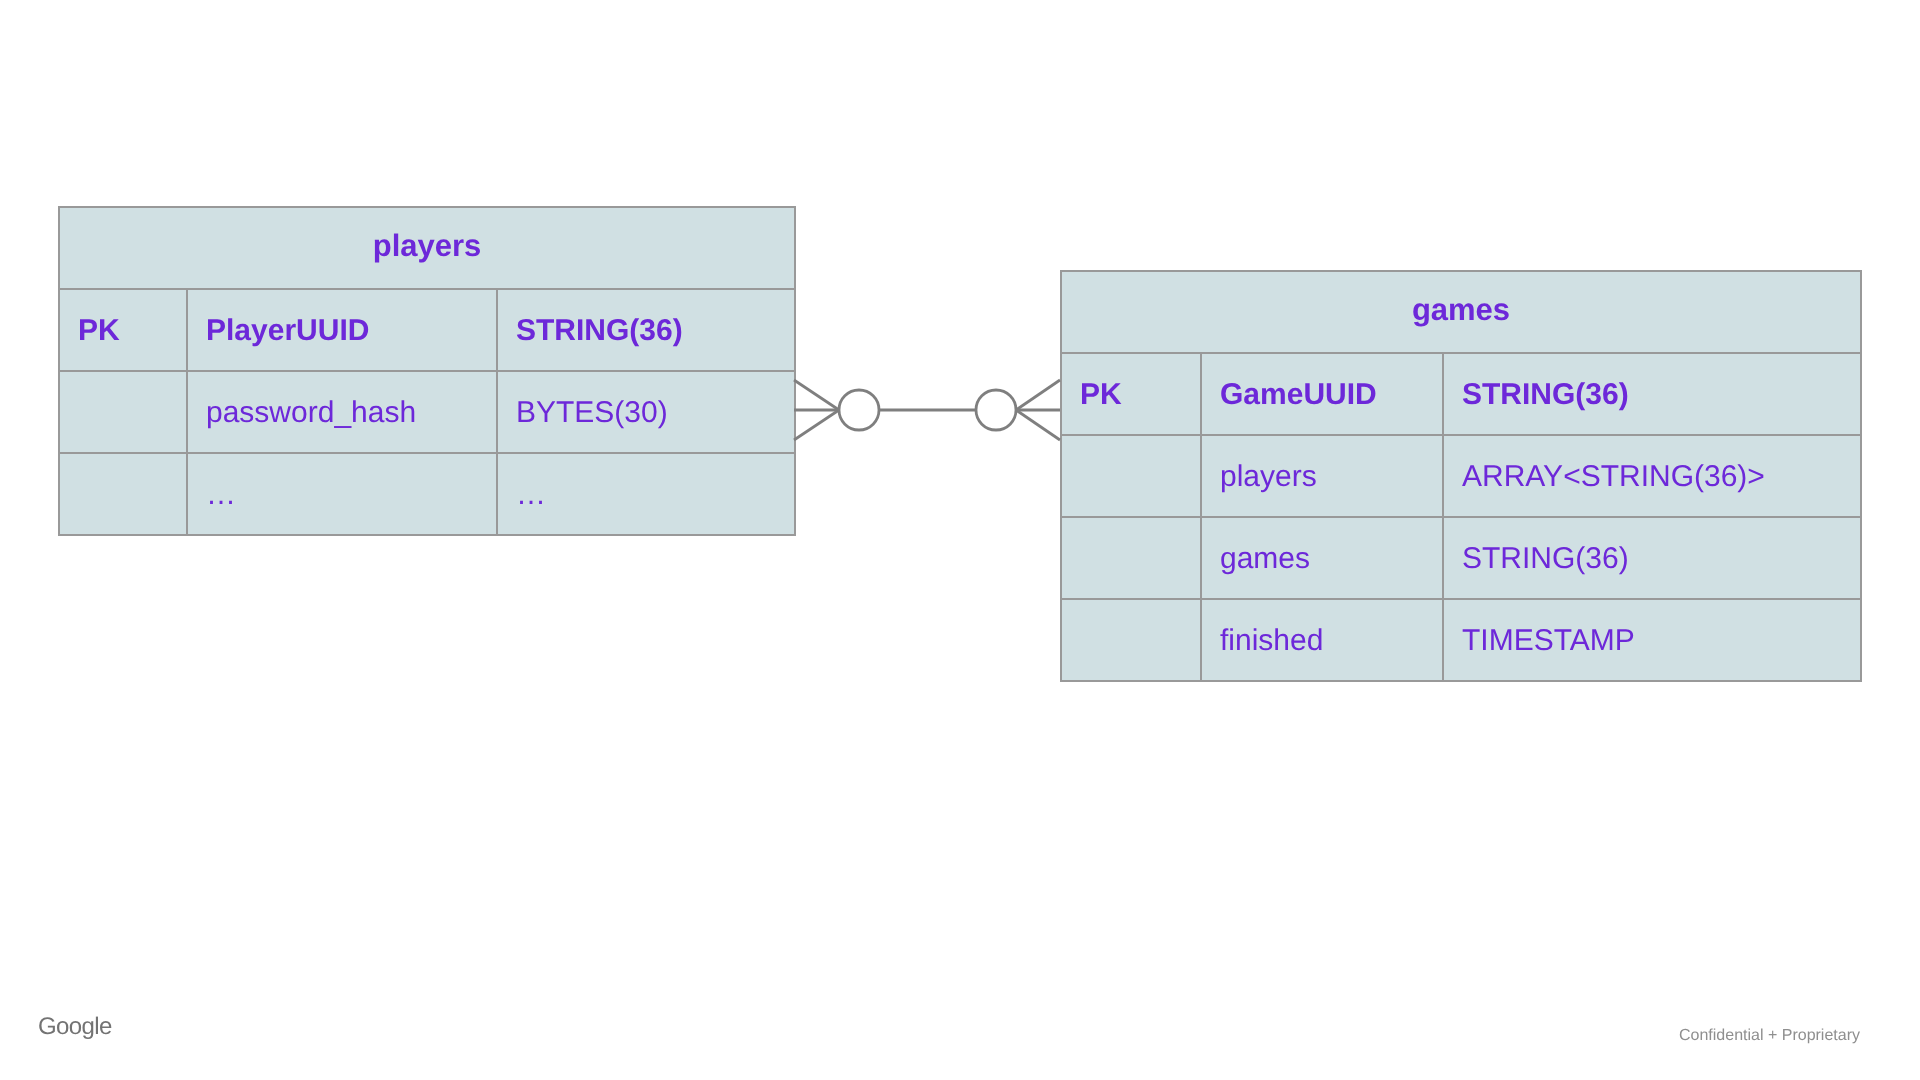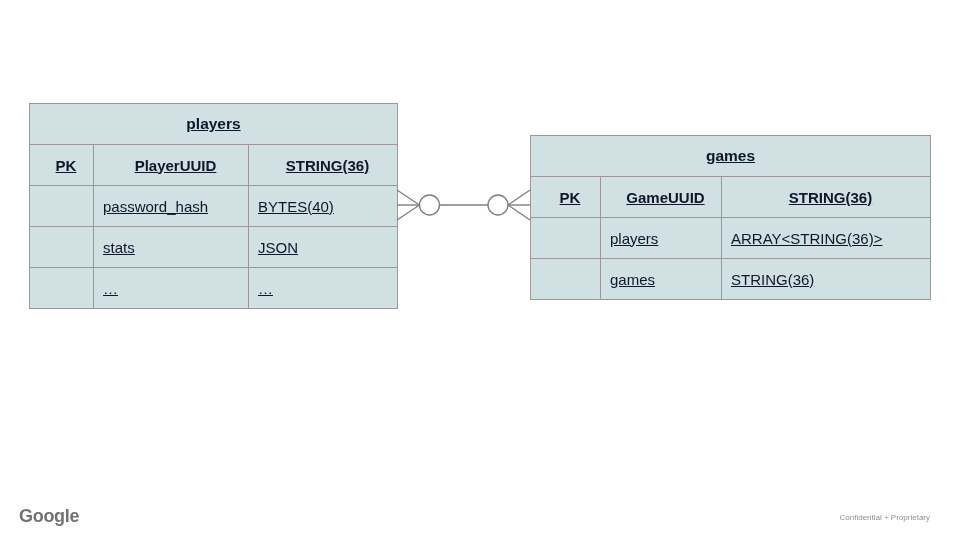--- a/index.html
+++ b/index.html
@@ -10,52 +10,51 @@
     background: #ffffff;
     overflow: hidden;
     font-family: "Liberation Sans", sans-serif;
     color: #000000;
   }
   table.etable {
     position: absolute;
     border-collapse: collapse;
     table-layout: fixed;
     font-size: 15px;
-    color: #0f172a;
-    text-decoration: underline;
+    color: #6d28d9;
   }
   table.etable td {
     border: 1px solid #999999;
     background: #d0e0e3;
     height: 41px;
     padding: 0 0 0 9px;
     vertical-align: middle;
     white-space: nowrap;
     overflow: hidden;
   }
   table.etable td.hdr {
     text-align: center;
     font-weight: bold;
     font-size: 15.5px;
     padding: 0;
   }
-  table.etable td.b { font-weight: bold; text-align: center; }
+  table.etable td.b { font-weight: bold; }
   .players-pos { left: 29px; top: 103px; width: 368px; }
   .games-pos   { left: 530px; top: 135px; width: 400px; }
   svg.connector {
     position: absolute;
     left: 0; top: 0;
     width: 960px; height: 540px;
     pointer-events: none;
   }
   .footer-logo {
     position: absolute;
     left: 19px; top: 506px;
-    font-size: 18px;
-    font-weight: 700;
+    font-size: 12px;
+    font-weight: 400;
     letter-spacing: -0.3px;
     color: #737373;
   }
   .footer-note {
     position: absolute;
     right: 30px; top: 513px;
     font-size: 8px;
     color: #8f8f8f;
   }
 </style>
@@ -75,26 +74,21 @@
       <td class="hdr" colspan="3">players</td>
     </tr>
     <tr>
       <td class="b">PK</td>
       <td class="b">PlayerUUID</td>
       <td class="b">STRING(36)</td>
     </tr>
     <tr>
       <td></td>
       <td>password_hash</td>
-      <td>BYTES(40)</td>
-    </tr>
-    <tr>
-      <td></td>
-      <td>stats</td>
-      <td>JSON</td>
+      <td>BYTES(30)</td>
     </tr>
     <tr>
       <td></td>
       <td>…</td>
       <td>…</td>
     </tr>
   </tbody>
     </table>
 
   <table class="etable games-pos">
@@ -115,20 +109,25 @@
     <tr>
       <td></td>
       <td>players</td>
       <td>ARRAY&lt;STRING(36)&gt;</td>
     </tr>
     <tr>
       <td></td>
       <td>games</td>
       <td>STRING(36)</td>
     </tr>
+    <tr>
+      <td></td>
+      <td>finished</td>
+      <td>TIMESTAMP</td>
+    </tr>
   </tbody>
     </table>
 
   <svg class="connector" viewBox="0 0 960 540" fill="none" stroke="#7f7f7f" stroke-width="1.4">
     <g>
       <line x1="397" y1="190" x2="419.5" y2="205"></line>
       <line x1="397" y1="205" x2="419.5" y2="205"></line>
       <line x1="397" y1="220" x2="419.5" y2="205"></line>
     </g>
     <circle cx="429.5" cy="205" r="10" fill="#ffffff"></circle>

